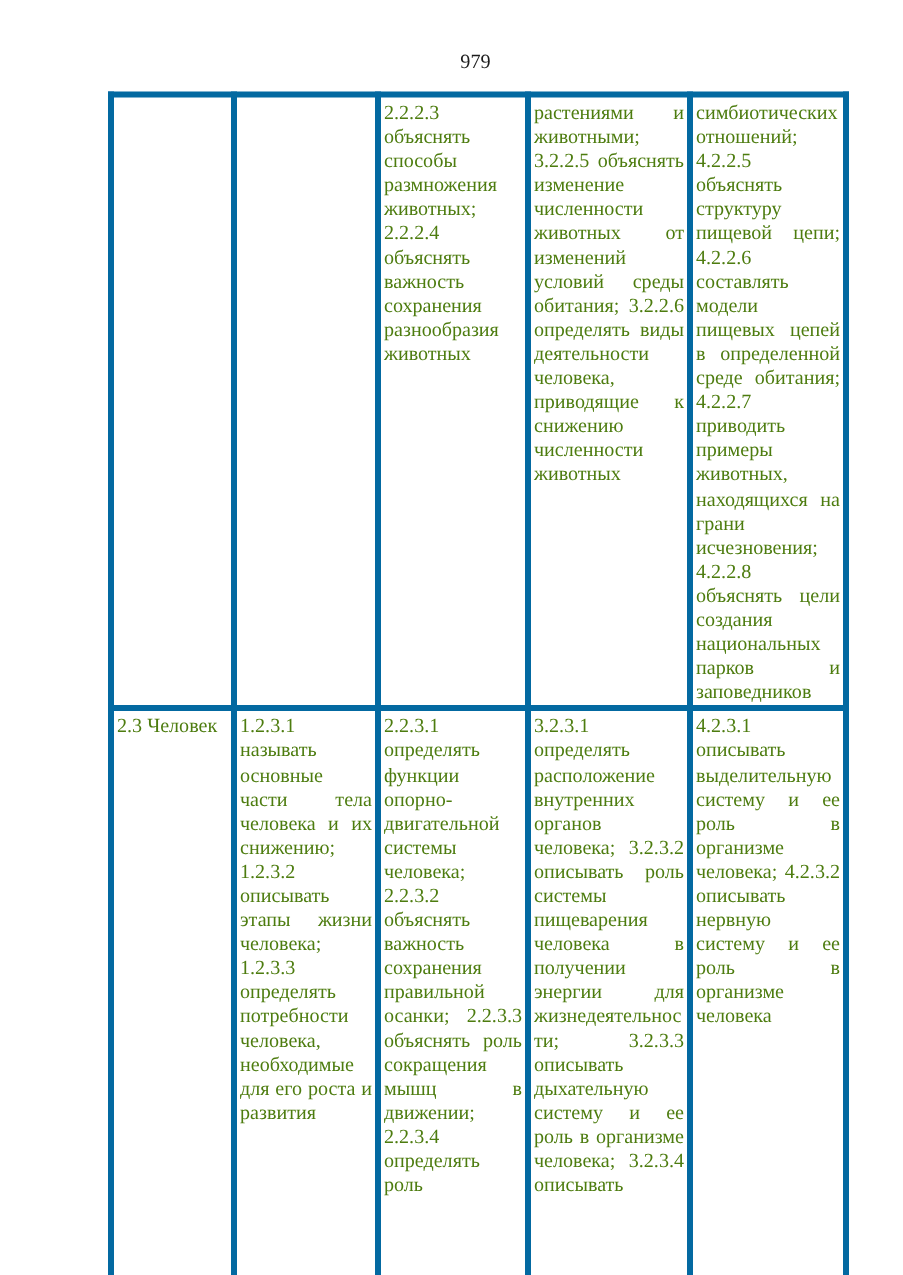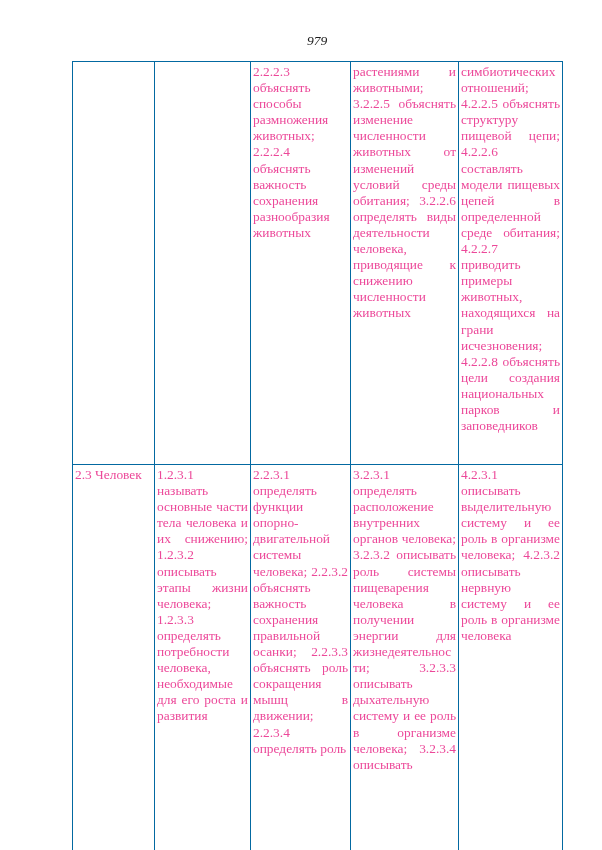--- a/index.html
+++ b/index.html
@@ -17,39 +17,38 @@
   }
   .page-number {
     position: absolute;
     top: 33px;
     left: 72px;
     width: 490px;
     text-align: center;
     font-size: 13.5px;
     line-height: 15px;
     color: #1c1c1c;
-    font-style: italic;
   }
   table.grid {
     position: absolute;
     top: 61px;
     left: 72px;
     width: 490px;
     border-collapse: collapse;
     table-layout: fixed;
   }
   table.grid td {
-    border: 1px solid #0369a1;
+    border: 4px solid #0369a1;
     vertical-align: top;
     padding: 2px 2px 1px 2px;
     font-size: 13.4px;
     line-height: 16.1px;
     text-align: justify;
     overflow-wrap: break-word;
-    color: #ec4899;
+    color: #4d7c0f;
   }
   tr.row-1 { height: 403px; }
   tr.row-2 { height: 413px; }
   col.c1 { width: 82px; }
   col.c2 { width: 96px; }
   col.c3 { width: 100px; }
   col.c4 { width: 108px; }
   col.c5 { width: 104px; }
 </style>
 </head>

